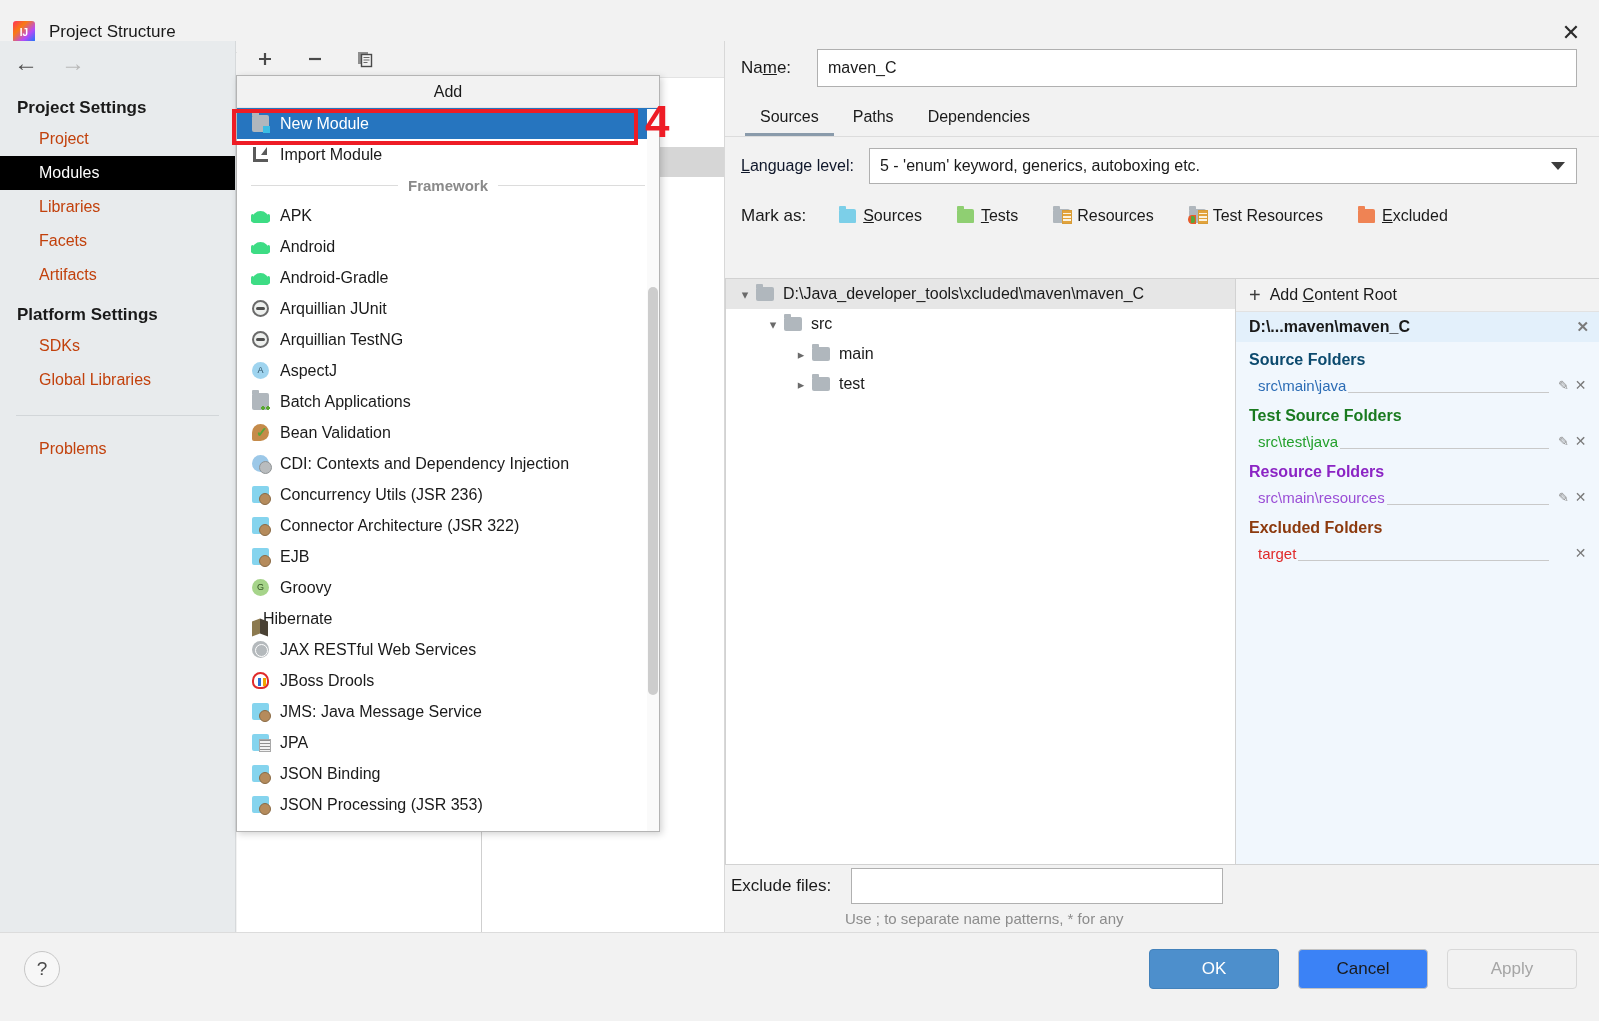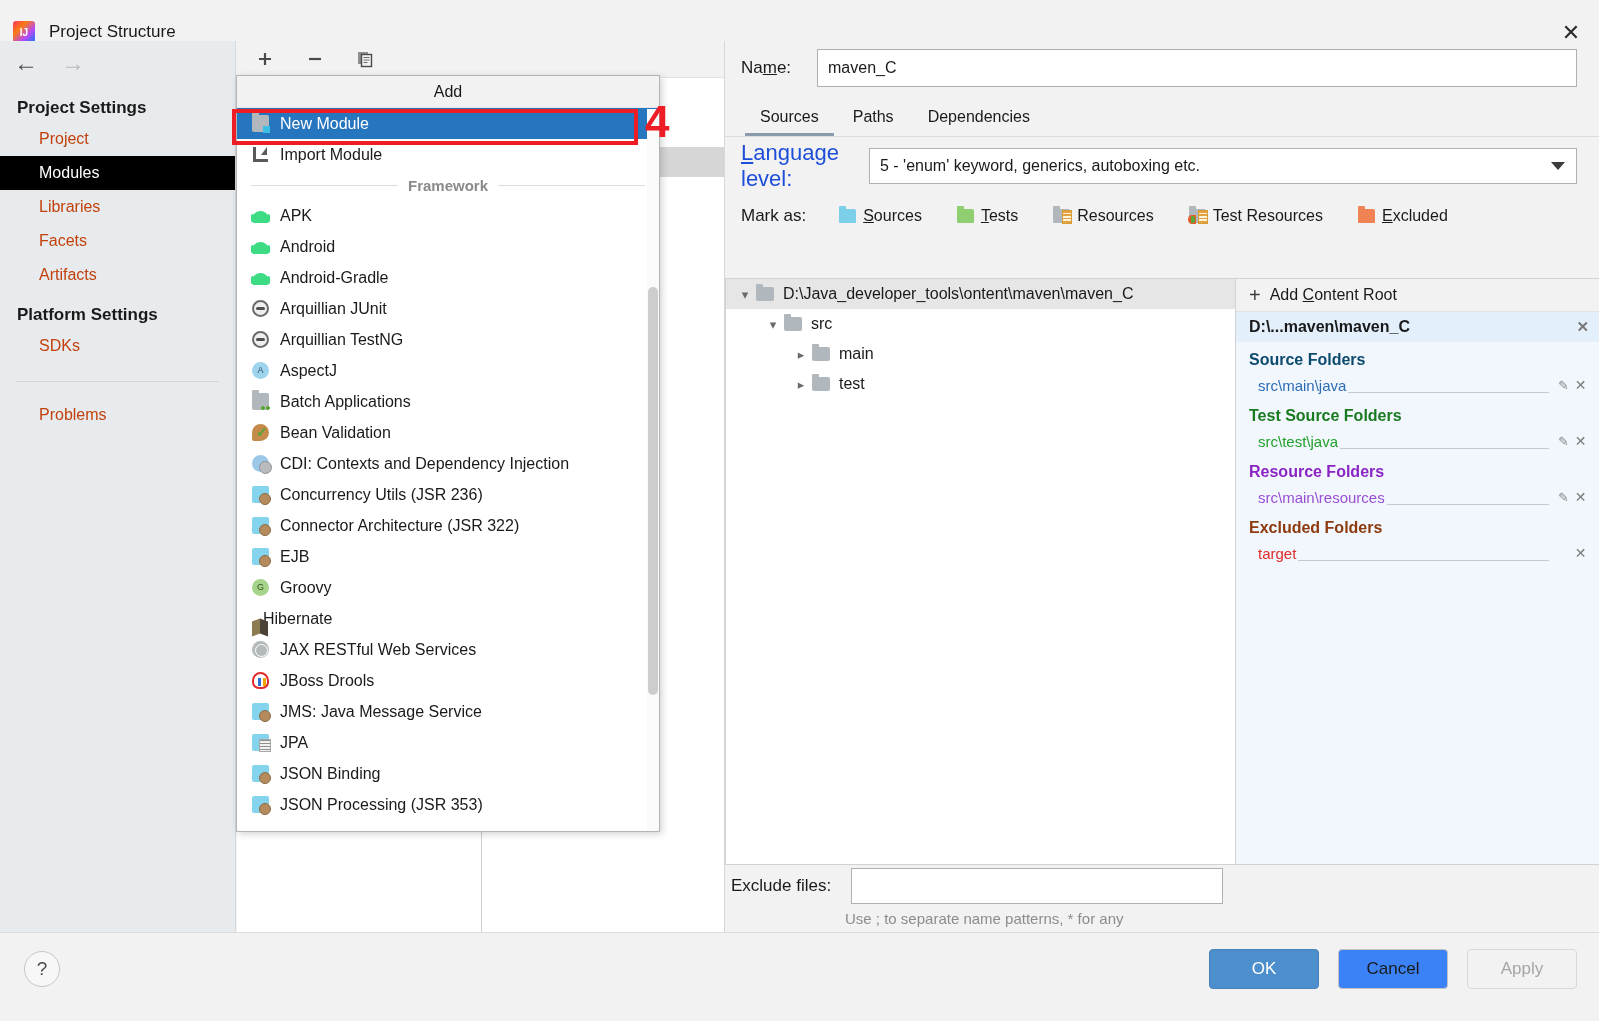--- a/index.html
+++ b/index.html
@@ -169,21 +169,21 @@
     padding: 0 10px; font-family: "Liberation Sans", sans-serif; outline: none;
   }
   .tabs { display: flex; align-items: flex-end; height: 42px; padding-left: 18px; border-bottom: 1px solid #dcdcdc; }
   .tab {
     font-size: 16px; color: #1a1a1a; padding: 0 17px 10px 17px; cursor: pointer; position: relative;
   }
   .tab.active::after {
     content: ""; position: absolute; left: 2px; right: 2px; bottom: 0; height: 3px; background: #8a9bab;
   }
   .lang-row { display: flex; align-items: center; height: 58px; padding-left: 16px; }
-  .lang-label { font-size: 22px; color: #1d4ed8; width: 128px; }
+  .lang-label { font-size: 16px; color: #0f172a; width: 128px; }
   .lang-select {
     flex: 1; height: 36px; margin-right: 22px; background: #ffffff;
     border: 1px solid #b0b0b0; font-size: 16px; color: #1a1a1a;
     display: flex; align-items: center; padding: 0 10px; position: relative; cursor: pointer;
   }
   .lang-caret { position: absolute; right: 11px; top: 50%; transform: translateY(-50%);
     width: 0; height: 0; border-left: 7px solid transparent; border-right: 7px solid transparent; border-top: 8px solid #3c3c3c; }
   .markas-row { display: flex; align-items: center; height: 42px; padding-left: 16px; gap: 11px; }
   .markas-label { font-size: 17px; color: #1a1a1a; margin-right: 22px; }
   .mark-item { display: flex; align-items: center; gap: 7px; margin-right: 24px; cursor: pointer; font-size: 16px; color: #1a1a1a; }
@@ -251,21 +251,21 @@
     background: #f2f2f2; border-top: 1px solid #dcdcdc;
   }
   .help-btn {
     position: absolute; left: 24px; top: 18px; width: 36px; height: 36px;
     border: 1px solid #c6c6c6; border-radius: 50%; background: #f7f7f7;
     display: flex; align-items: center; justify-content: center;
     font-size: 19px; color: #4a4a4a; cursor: pointer;
   }
   .btns { position: absolute; right: 22px; top: 16px; display: flex; gap: 19px; }
   .btn {
-    width: 110px; height: 40px; border-radius: 4px; font-size: 17px;
+    width: 130px; height: 40px; border-radius: 4px; font-size: 17px;
     display: flex; align-items: center; justify-content: center; cursor: pointer;
     font-family: "Liberation Sans", sans-serif;
   }
   .btn-ok { background: #4d8fcc; color: #ffffff; border: 1px solid #4382bb; }
   .btn-cancel { background: #3b82f6; color: #1a1a1a; border: 1px solid #c2c2c2; }
   .btn-apply { background: #f2f2f2; color: #a5a5a5; border: 1px solid #d8d8d8; cursor: default; }
 </style>
 </head>
 <body>
 
@@ -285,20 +285,21 @@
 
     <div class="sb-group">Project Settings</div>
     <div class="sb-item">Project</div>
     <div class="sb-item selected">Modules</div>
     <div class="sb-item">Libraries</div>
     <div class="sb-item">Facets</div>
     <div class="sb-item">Artifacts</div>
 
     <div class="sb-group">Platform Settings</div>
     <div class="sb-item">SDKs</div>
+    <div class="sb-item">Global Libraries</div>
 
     <div class="sb-sep"></div>
     <div class="sb-item">Problems</div>
   </div>
 
   <div class="midpanel">
     <div class="mid-toolbar">
       <div class="tb-btn">
         <svg width="18" height="18" viewBox="0 0 18 18">
             <path d="M9 3v12M3 9h12" stroke="#4a4a4a" stroke-width="2.2" fill="none"></path>
@@ -479,21 +480,21 @@
         <span><u>E</u>xcluded</span>
       </div>
     </div>
 
     <div class="split">
 
       <div class="tree">
         <div class="tnode root" style="padding-left:8px">
           <span class="twist">▾</span>
           <span class="tfolder"></span>
-          <span>D:\Java_developer_tools\ontent\maven\maven_C</span>
+          <span>D:\Java_developer_tools\xcluded\maven\maven_C</span>
         </div>
         <div class="tnode" style="padding-left:36px">
           <span class="twist">▾</span>
           <span class="tfolder"></span>
           <span>src</span>
         </div>
         <div class="tnode" style="padding-left:64px">
           <span class="twist">▸</span>
           <span class="tfolder"></span>
           <span>main</span>

